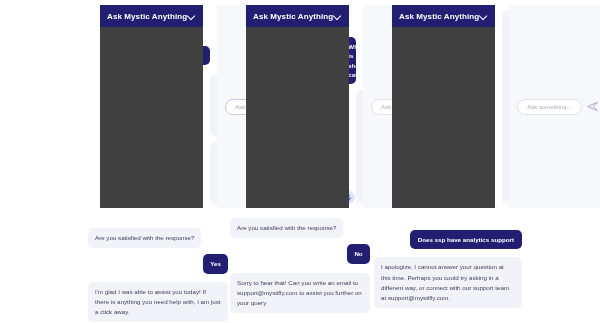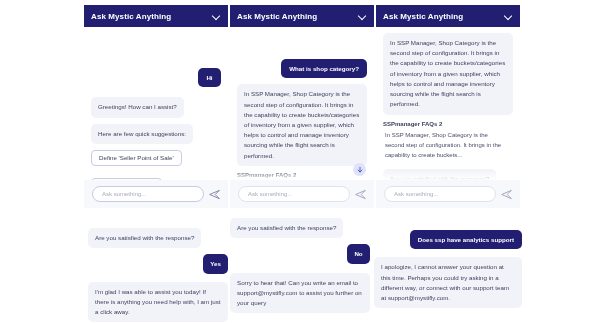--- a/index.html
+++ b/index.html
@@ -16,23 +16,23 @@
   }
   .stage {
     position: relative;
     width: 600px;
     height: 323px;
   }
 
   
   .panel {
     position: absolute;
-    background: #fdba74;
-    display: flex;
-    flex-direction: column;
+    background: #404040;
+    display: flex;
+    margin-left: 16px;
   }
   .panel-header {
     background: #221f72;
     color: #ffffff;
     height: 22px;
     display: flex;
     align-items: center;
     justify-content: space-between;
     padding: 0 7px;
     box-sizing: border-box;

